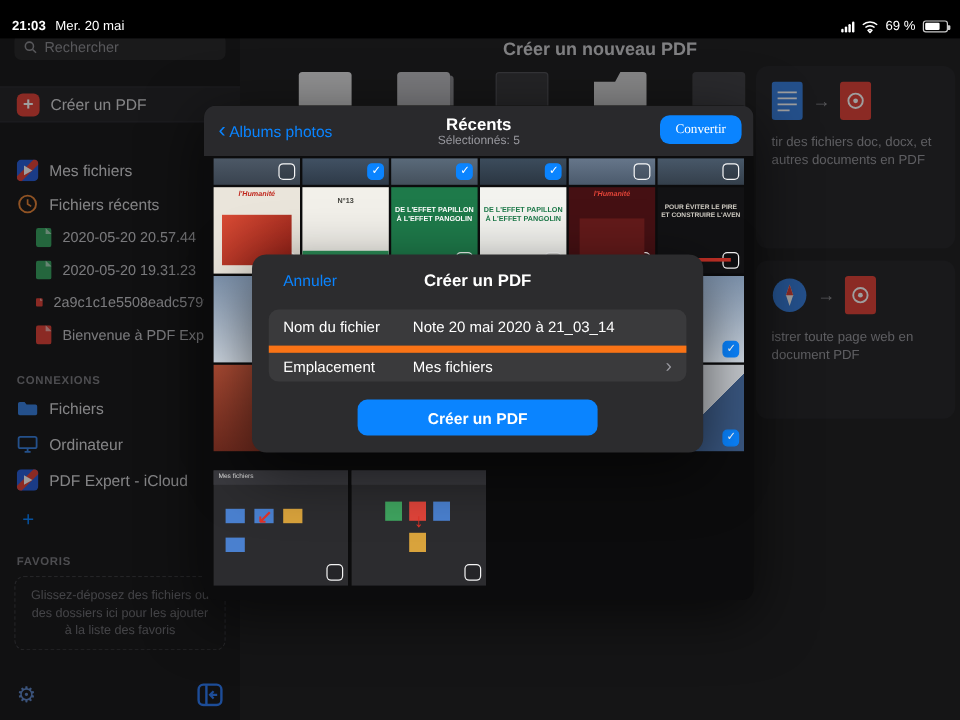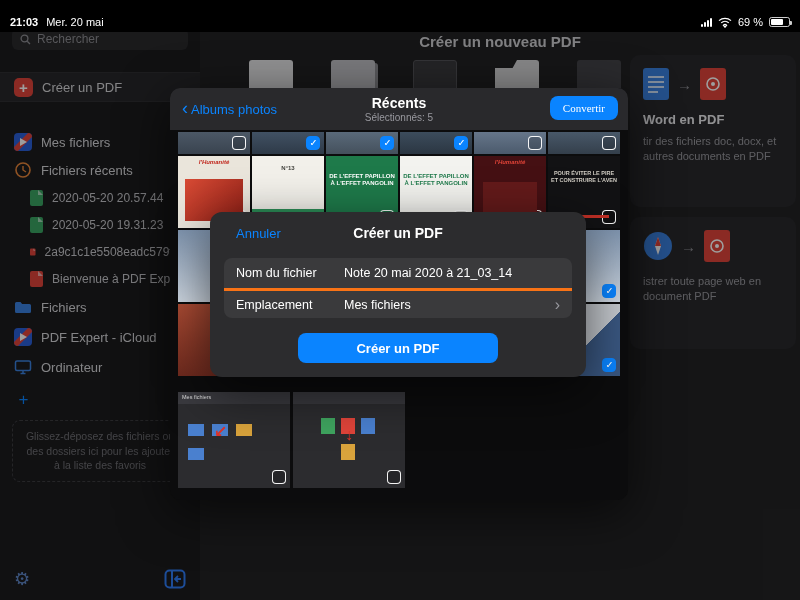--- a/index.html
+++ b/index.html
@@ -122,21 +122,21 @@
   .screenshot-files2::after{content:"↓";position:absolute;left:52px;top:34px;color:#e03227;font-size:16px;font-weight:700;}
 
   
   .dialog{position:absolute;left:210px;top:212px;width:376px;background:#2c2c2e;border-radius:12px;z-index:20;
     padding:13px 14px 14px;box-shadow:0 14px 50px rgba(0,0,0,.6);}
   .dlg-head{position:relative;height:20px;}
   .cancel{position:absolute;left:12px;top:1px;color:#0a84ff;font-size:13px;}
   .dlg-title{text-align:center;color:#fff;font-size:14px;font-weight:700;}
   .form-group{margin-top:13px;background:#3a3a3c;border-radius:8px;}
   .frow{display:flex;align-items:center;height:30px;padding:0 12px;font-size:12.5px;color:#fff;}
-  .frow + .frow{border-top:3px solid #f97316;}
+  .frow + .frow{border-top:6px solid #f97316;}
   .frow .flabel{width:108px;flex:0 0 auto;}
   .frow .fvalue{flex:1;color:#fff;}
   .frow .chev{color:#98989e;font-size:16px;}
   .dlg-btn{display:block;margin:15px auto 0;width:200px;height:30px;background:#0a84ff;border:none;border-radius:8px;
     color:#fff;font-size:13px;font-family:inherit;font-weight:600;}
 </style>
 </head>
 <body>
 
 <div class="status">
@@ -214,47 +214,49 @@
     <span>2a9c1c1e5508eadc579f12</span>
   </div>
   <div class="srow file-row">
     <svg width="13" height="16" viewBox="0 0 13 16">
         <rect width="13" height="16" rx="2" fill="#e0443a"></rect>
         <path d="M8 0l5 5H8z" fill="rgba(255,255,255,.55)"></path>
       </svg>
     <span>Bienvenue à PDF Expert</span>
   </div>
 
+  <div class="sec-head">CONNEXIONS</div>
 
   <div class="srow conn">
     <svg width="18" height="15" viewBox="0 0 18 15">
       <path d="M1 3.5Q1 2 2.5 2h4l1.6 2h7.4Q17 4 17 5.5v6Q17 13 15.5 13h-13Q1 13 1 11.5z" fill="#3b82e0"></path>
     </svg>
     <span>Fichiers</span>
+  </div>
+  <div class="srow conn">
+    <svg width="18" height="16" viewBox="0 0 18 16">
+      <rect x="1.5" y="2" width="15" height="9.5" rx="1.5" stroke="#3b82e0" stroke-width="1.5" fill="none"></rect>
+      <path d="M6.5 14.5h5M9 11.5v3" stroke="#3b82e0" stroke-width="1.5"></path>
+    </svg>
+    <span>Ordinateur</span>
   </div>
   <div class="srow conn">
     <svg width="18" height="18" viewBox="0 0 18 18">
       <rect width="18" height="18" rx="4" fill="#2b5fd9"></rect>
       <path d="M0 14 L14 0 Q18 0 18 4 L4 18 Q0 18 0 14Z" fill="#e0443a"></path>
       <path d="M6 5l7 4-7 4z" fill="#fff"></path>
     </svg>
     <span>PDF Expert - iCloud</span>
   </div>
-  <div class="srow conn">
-    <svg width="18" height="16" viewBox="0 0 18 16">
-      <rect x="1.5" y="2" width="15" height="9.5" rx="1.5" stroke="#3b82e0" stroke-width="1.5" fill="none"></rect>
-      <path d="M6.5 14.5h5M9 11.5v3" stroke="#3b82e0" stroke-width="1.5"></path>
-    </svg>
-    <span>Ordinateur</span>
-  </div>
 
   <div class="srow add-conn" style="margin-top:4px;">
     <span class="plus">+</span>
   </div>
 
+  <div class="sec-head" style="margin-top:16px;">FAVORIS</div>
   <div class="fav-box">
     <span>Glissez-déposez des fichiers ou des dossiers ici pour les ajouter à la liste des favoris</span>
   </div>
 
   <div class="side-bottom">
     <span class="gear">⚙</span>
     <svg width="22" height="20" viewBox="0 0 22 20">
       <rect x="1.5" y="1.5" width="19" height="17" rx="4" stroke="#2f7cf6" stroke-width="2" fill="none"></rect>
       <path d="M8 2v16" stroke="#2f7cf6" stroke-width="2"></path>
       <path d="M17 10h-5m2-3l-3 3 3 3" stroke="#2f7cf6" stroke-width="1.8" fill="none"></path>
@@ -279,21 +281,20 @@
         <rect width="26" height="32" rx="3" fill="#3b82e0"></rect>
         <path d="M5 9h16M5 14h16M5 19h16M5 24h10" stroke="#fff" stroke-width="1.6"></path>
       </svg>
       <span class="arrow">→</span>
       <svg width="26" height="32" viewBox="0 0 26 32">
         <rect width="26" height="32" rx="3" fill="#e0443a"></rect>
         <circle cx="13" cy="16" r="6" stroke="#fff" stroke-width="1.6" fill="none"></circle>
         <circle cx="13" cy="16" r="2" fill="#fff"></circle>
       </svg>
     </div>
-    <h3>Word en PDF</h3>
     <p>tir des fichiers doc, docx, et autres documents en PDF</p>
   </div>
 
   <div class="card card2">
     <div class="icons">
       <svg width="30" height="30" viewBox="0 0 30 30">
         <circle cx="15" cy="15" r="14" fill="#3b82e0"></circle>
         <path d="M15 6l3 9-3 9-3-9z" fill="#fff"></path>
         <path d="M15 6l3 9h-6z" fill="#e0443a"></path>
       </svg>

